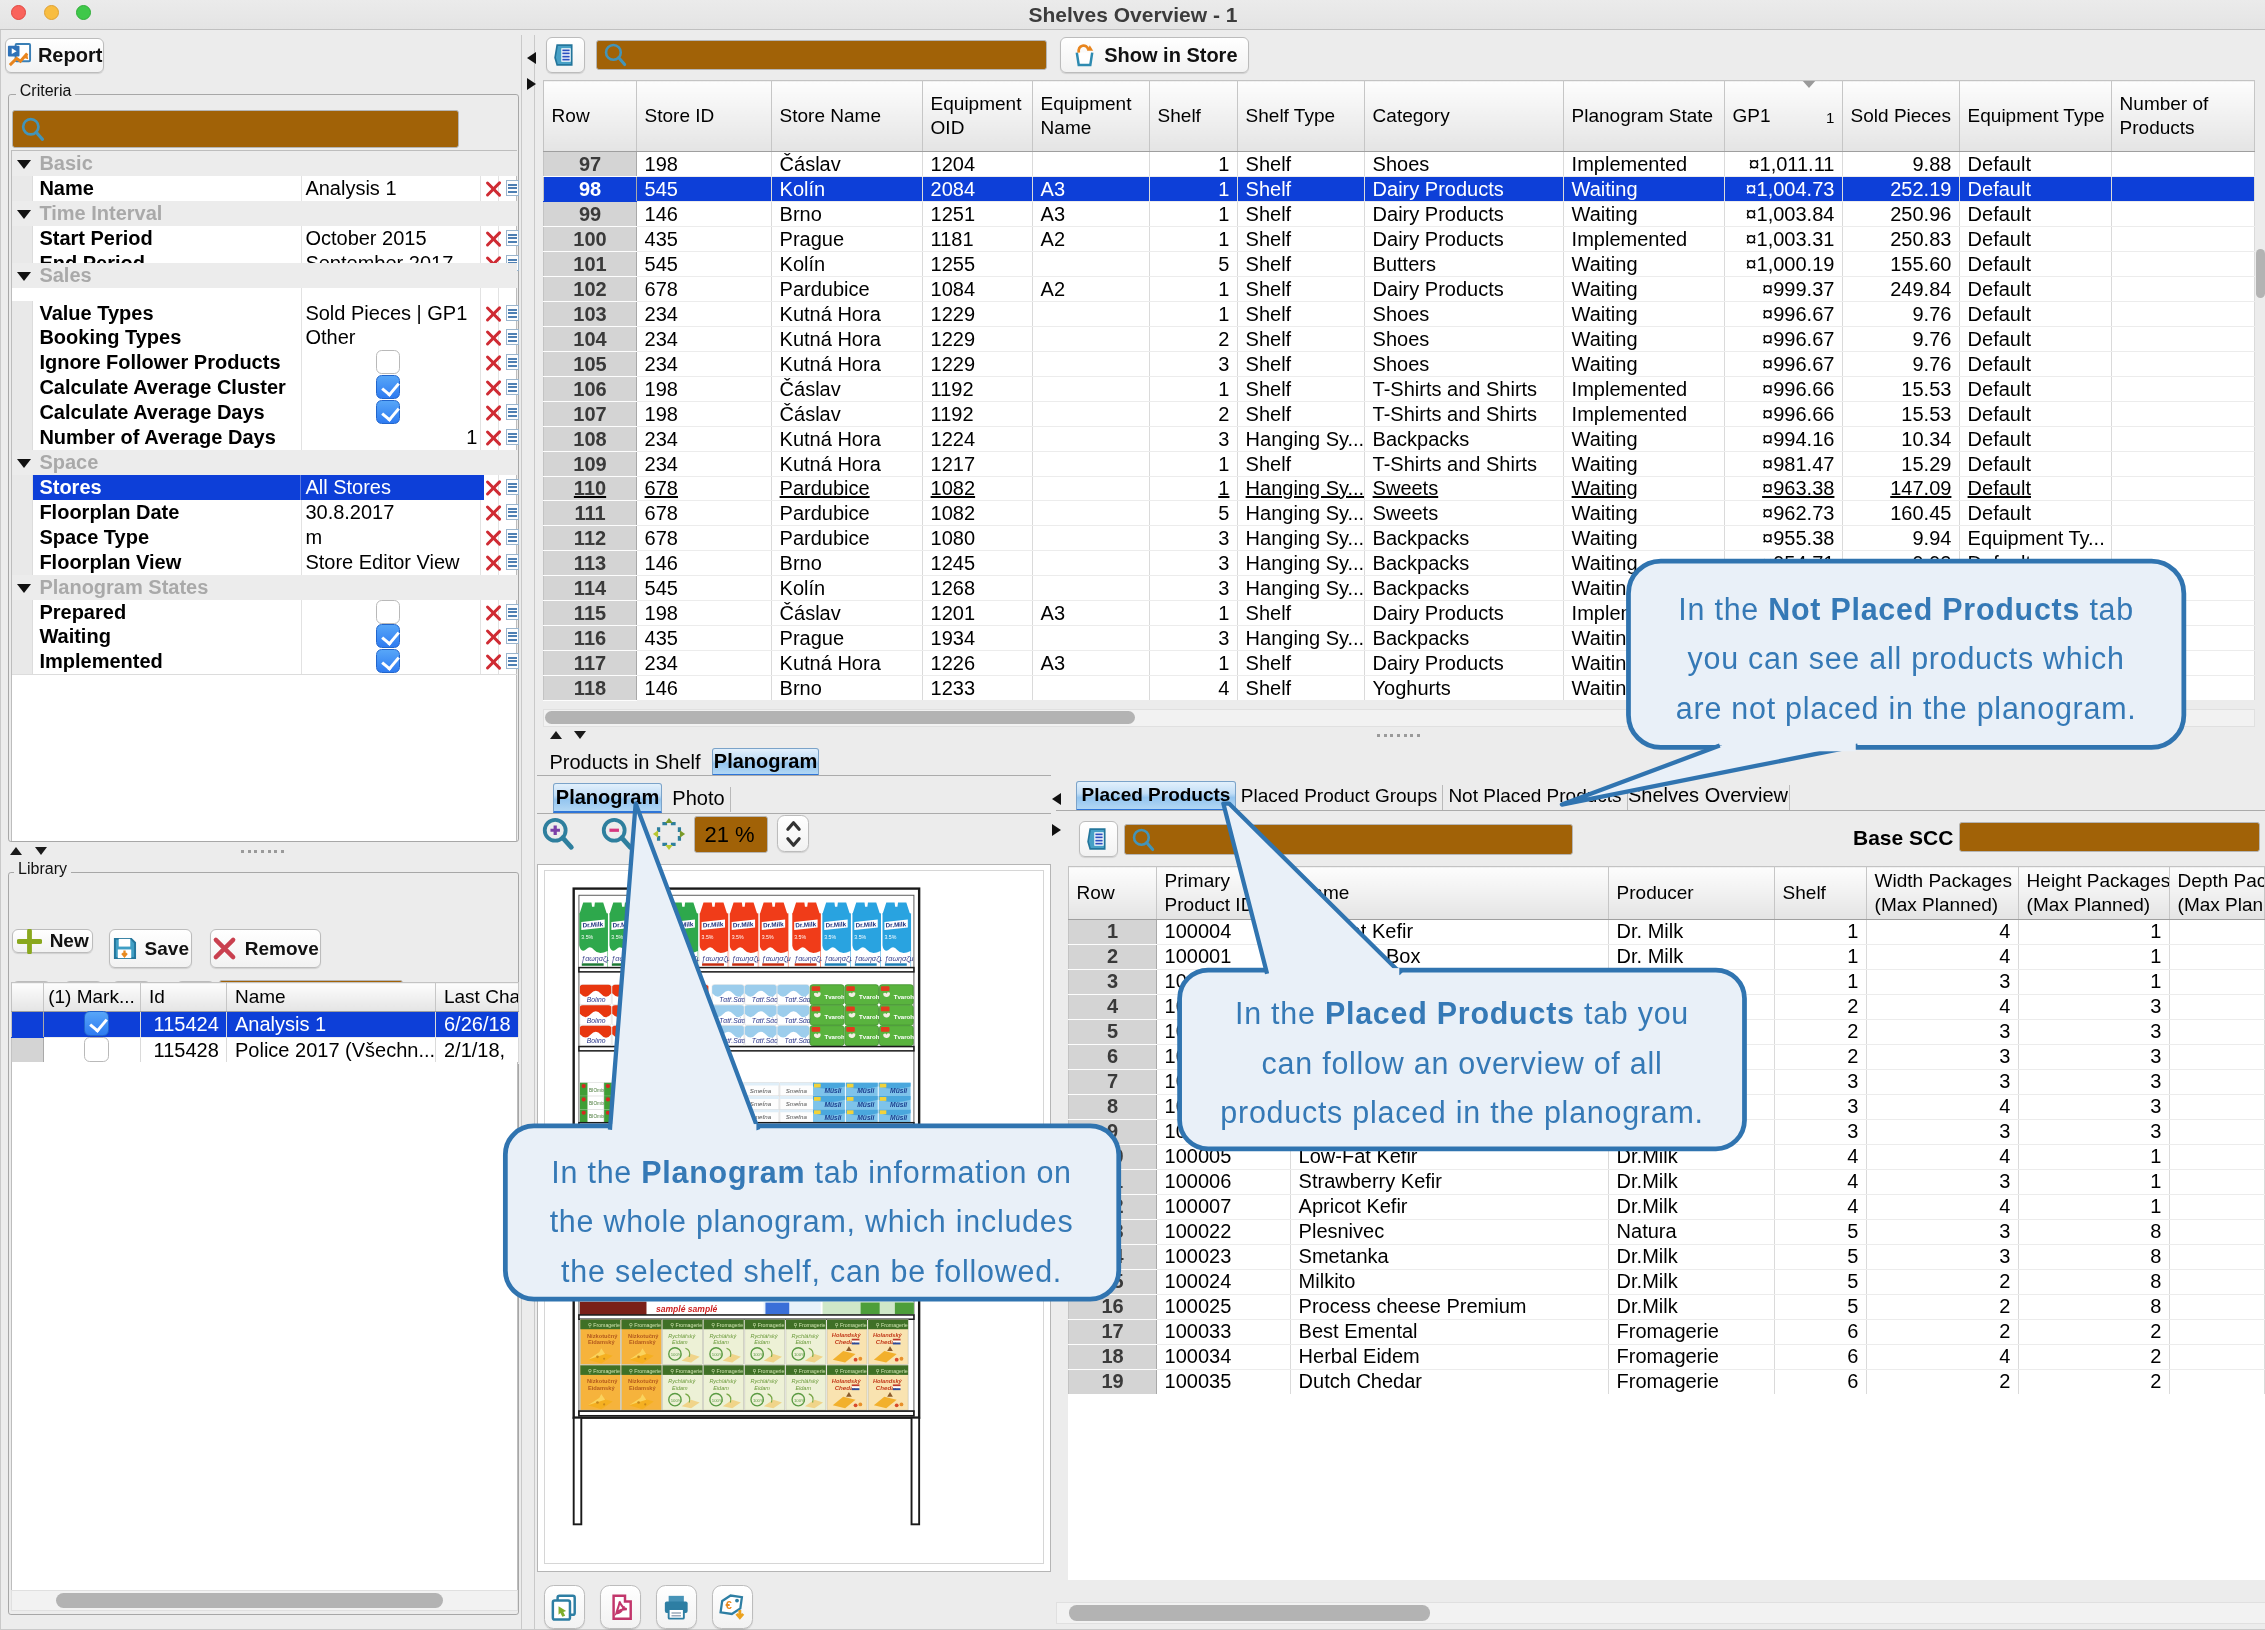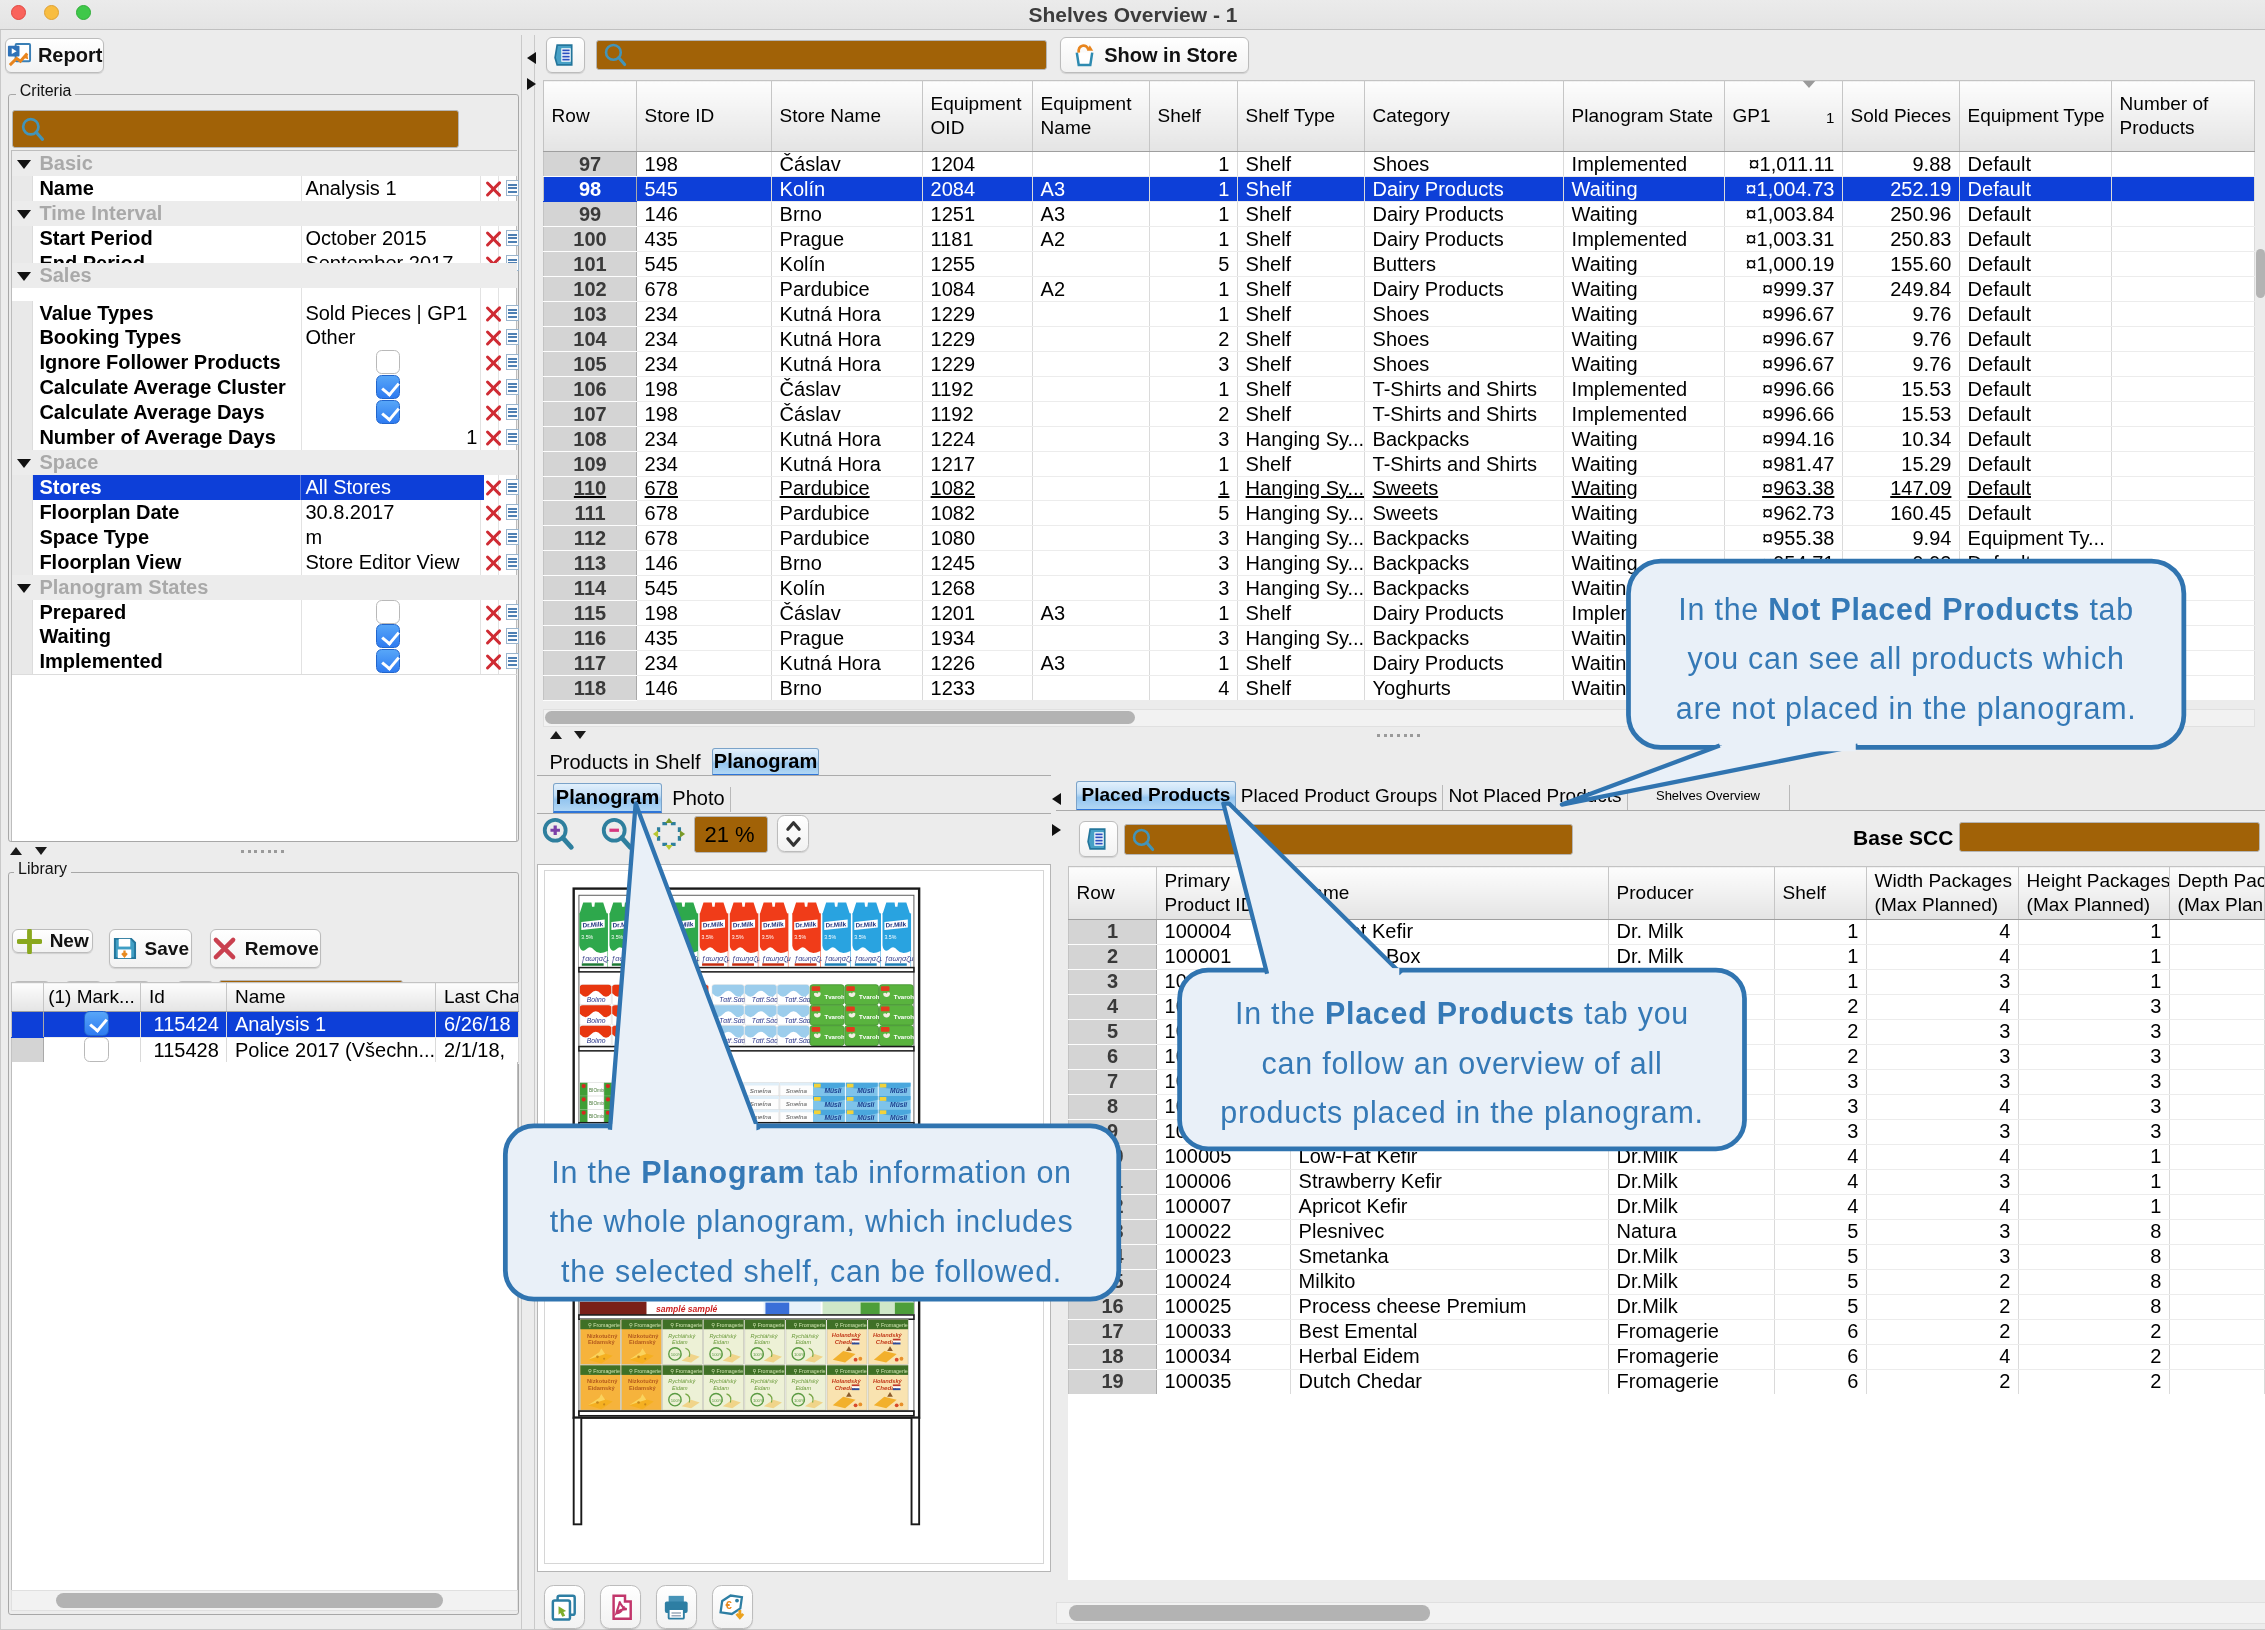--- a/index.html
+++ b/index.html
@@ -1310,21 +1310,21 @@
   </div>
 
 <div class="abs" style="left:1052px;top:793px;width:0;height:0;border-top:6.7px solid transparent;border-bottom:6.7px solid transparent;border-right:9.5px solid #111;"></div>
 <div class="abs" style="left:1052px;top:824px;width:0;height:0;border-top:6.7px solid transparent;border-bottom:6.7px solid transparent;border-left:9.5px solid #111;"></div>
 
 <div class="seltab" style="left:1076px;top:781px;width:160px;height:29.5px;font-size:19px;">Placed Products</div>
 <div class="tabplain" style="left:1239px;top:782px;width:200px;height:27.6px;font-size:19px;">Placed Product Groups</div>
 <div class="vsep" style="left:1442px;top:785px;height:25px;"></div>
 <div class="tabplain" style="left:1445px;top:782px;width:180px;height:27.6px;font-size:19px;">Not Placed Products</div>
 <div class="vsep" style="left:1627px;top:785px;height:25px;"></div>
-<div class="tabplain" style="left:1630px;top:782px;width:156px;height:27.6px;font-size:13px;">Shelves Overview</div>
+<div class="tabplain" style="left:1630px;top:782px;width:156px;height:27.6px;font-size:20px;">Shelves Overview</div>
 <div class="vsep" style="left:1789px;top:785px;height:25px;"></div>
 <div class="abs" style="left:1056px;top:810px;width:1210px;height:1px;background:#ababab;"></div>
 
 <div class="btn" style="left:1079px;top:821px;width:39px;height:36px;">
   <svg width="26" height="26" viewBox="0 0 25 25">
       <path d="M4 3 l14 0 0 19 -14 0 -2 -7 z" fill="#47a0c6" stroke="#23759b" stroke-width="1.6"></path>
       <rect x="8" y="6" width="9" height="13" fill="#fff"></rect>
       <path d="M9 8 h7 M9 11 h7 M9 14 h7 M9 17 h7" stroke="#2a4fc0" stroke-width="1.6"></path>
     </svg>
 </div>

